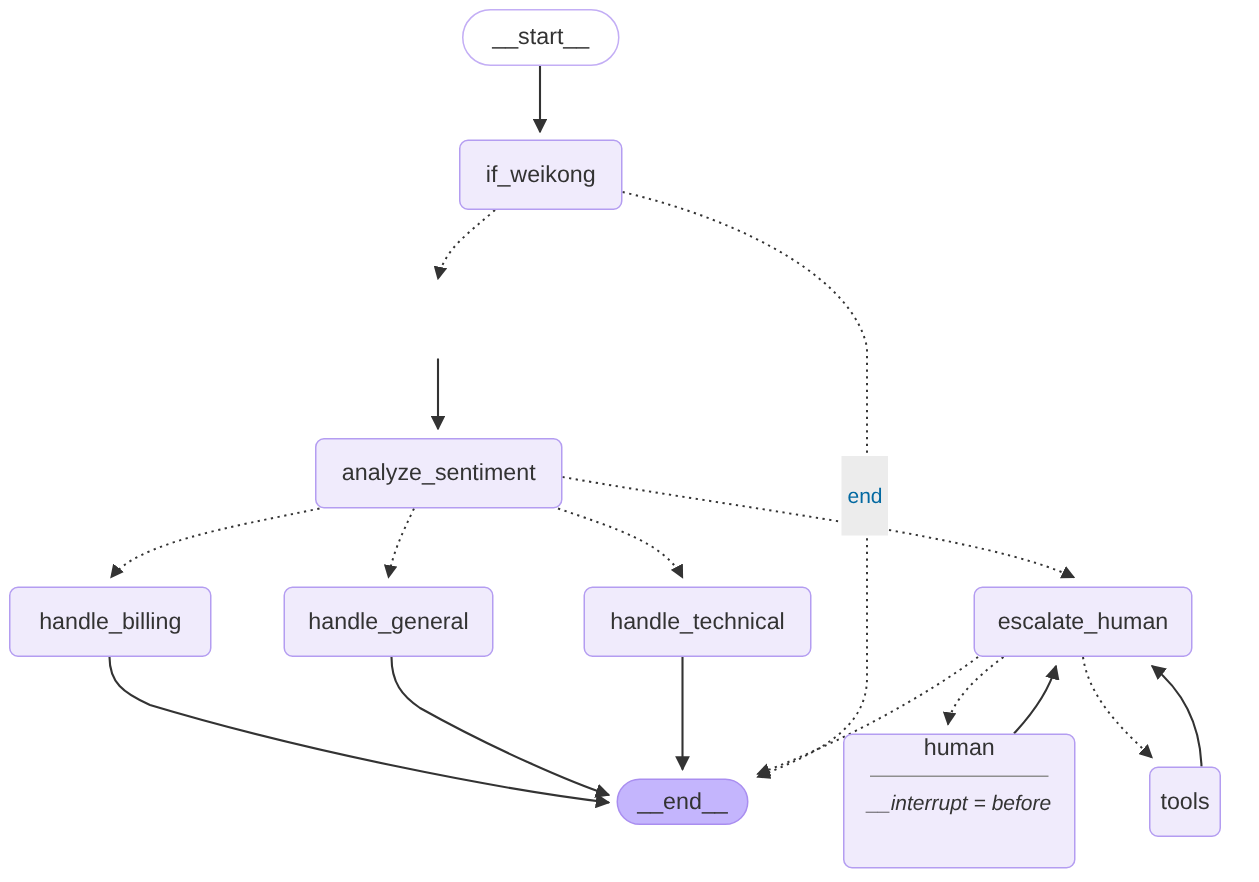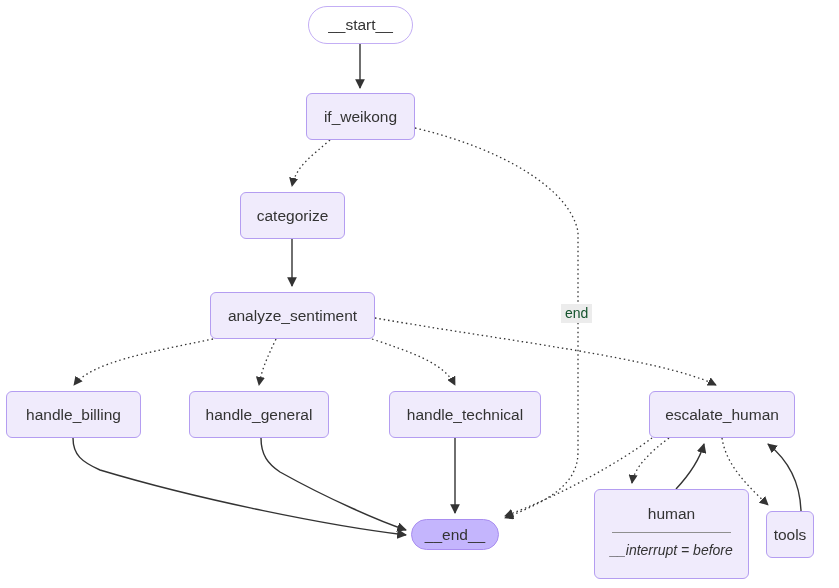--- a/index.html
+++ b/index.html
@@ -49,44 +49,43 @@
     background: #ffffff;
     border: 1.5px solid #c3aef5;
   }
   .node.end-node {
     border-radius: 999px;
     background: #c4b5fd;
     border: 1.5px solid #a98ef0;
   }
   .node.compound {
     justify-content: flex-start;
-    padding-top: 15px;
-    margin-left: 32px;
+    padding-top: 0;
   }
   .node .title {
     display: block;
   }
   .node .divider {
     width: 78%;
     height: 1px;
     background: #8f8f8f;
     margin: 9px 0 9px 0;
   }
   .node .sub {
     font-style: italic;
     font-size: 14px;
     color: #333333;
   }
   .edge-label {
     position: absolute;
     background: #ececec;
-    color: #14532d;
+    color: #0369a1;
     font-size: 14px;
     font-family: "Liberation Sans", sans-serif;
-    padding: 1px 4px;
+    padding: 18px 4px;
     line-height: 1.2;
     white-space: nowrap;
   }
 </style>
 </head>
 <body>
 
 <div id="graph">
 
   <svg class="edges" viewBox="0 0 839 588" xmlns="http://www.w3.org/2000/svg">
@@ -130,23 +129,20 @@
   </svg>
 
   <div class="node" style="left:306px; top:93px; width:109px; height:47px;">
     <span class="title">if_weikong</span>
   </div>
 
   <div class="node terminal" style="left:308px; top:6px; width:105px; height:38px;">
     <span class="title">__start__</span>
   </div>
 
-  <div class="node" style="left:240px; top:192px; width:105px; height:47px;">
-    <span class="title">categorize</span>
-  </div>
 
   <div class="node" style="left:210px; top:292px; width:165px; height:47px;">
     <span class="title">analyze_sentiment</span>
   </div>
 
   <div class="node" style="left:6px; top:391px; width:135px; height:47px;">
     <span class="title">handle_billing</span>
   </div>
 
   <div class="node" style="left:189px; top:391px; width:140px; height:47px;">

